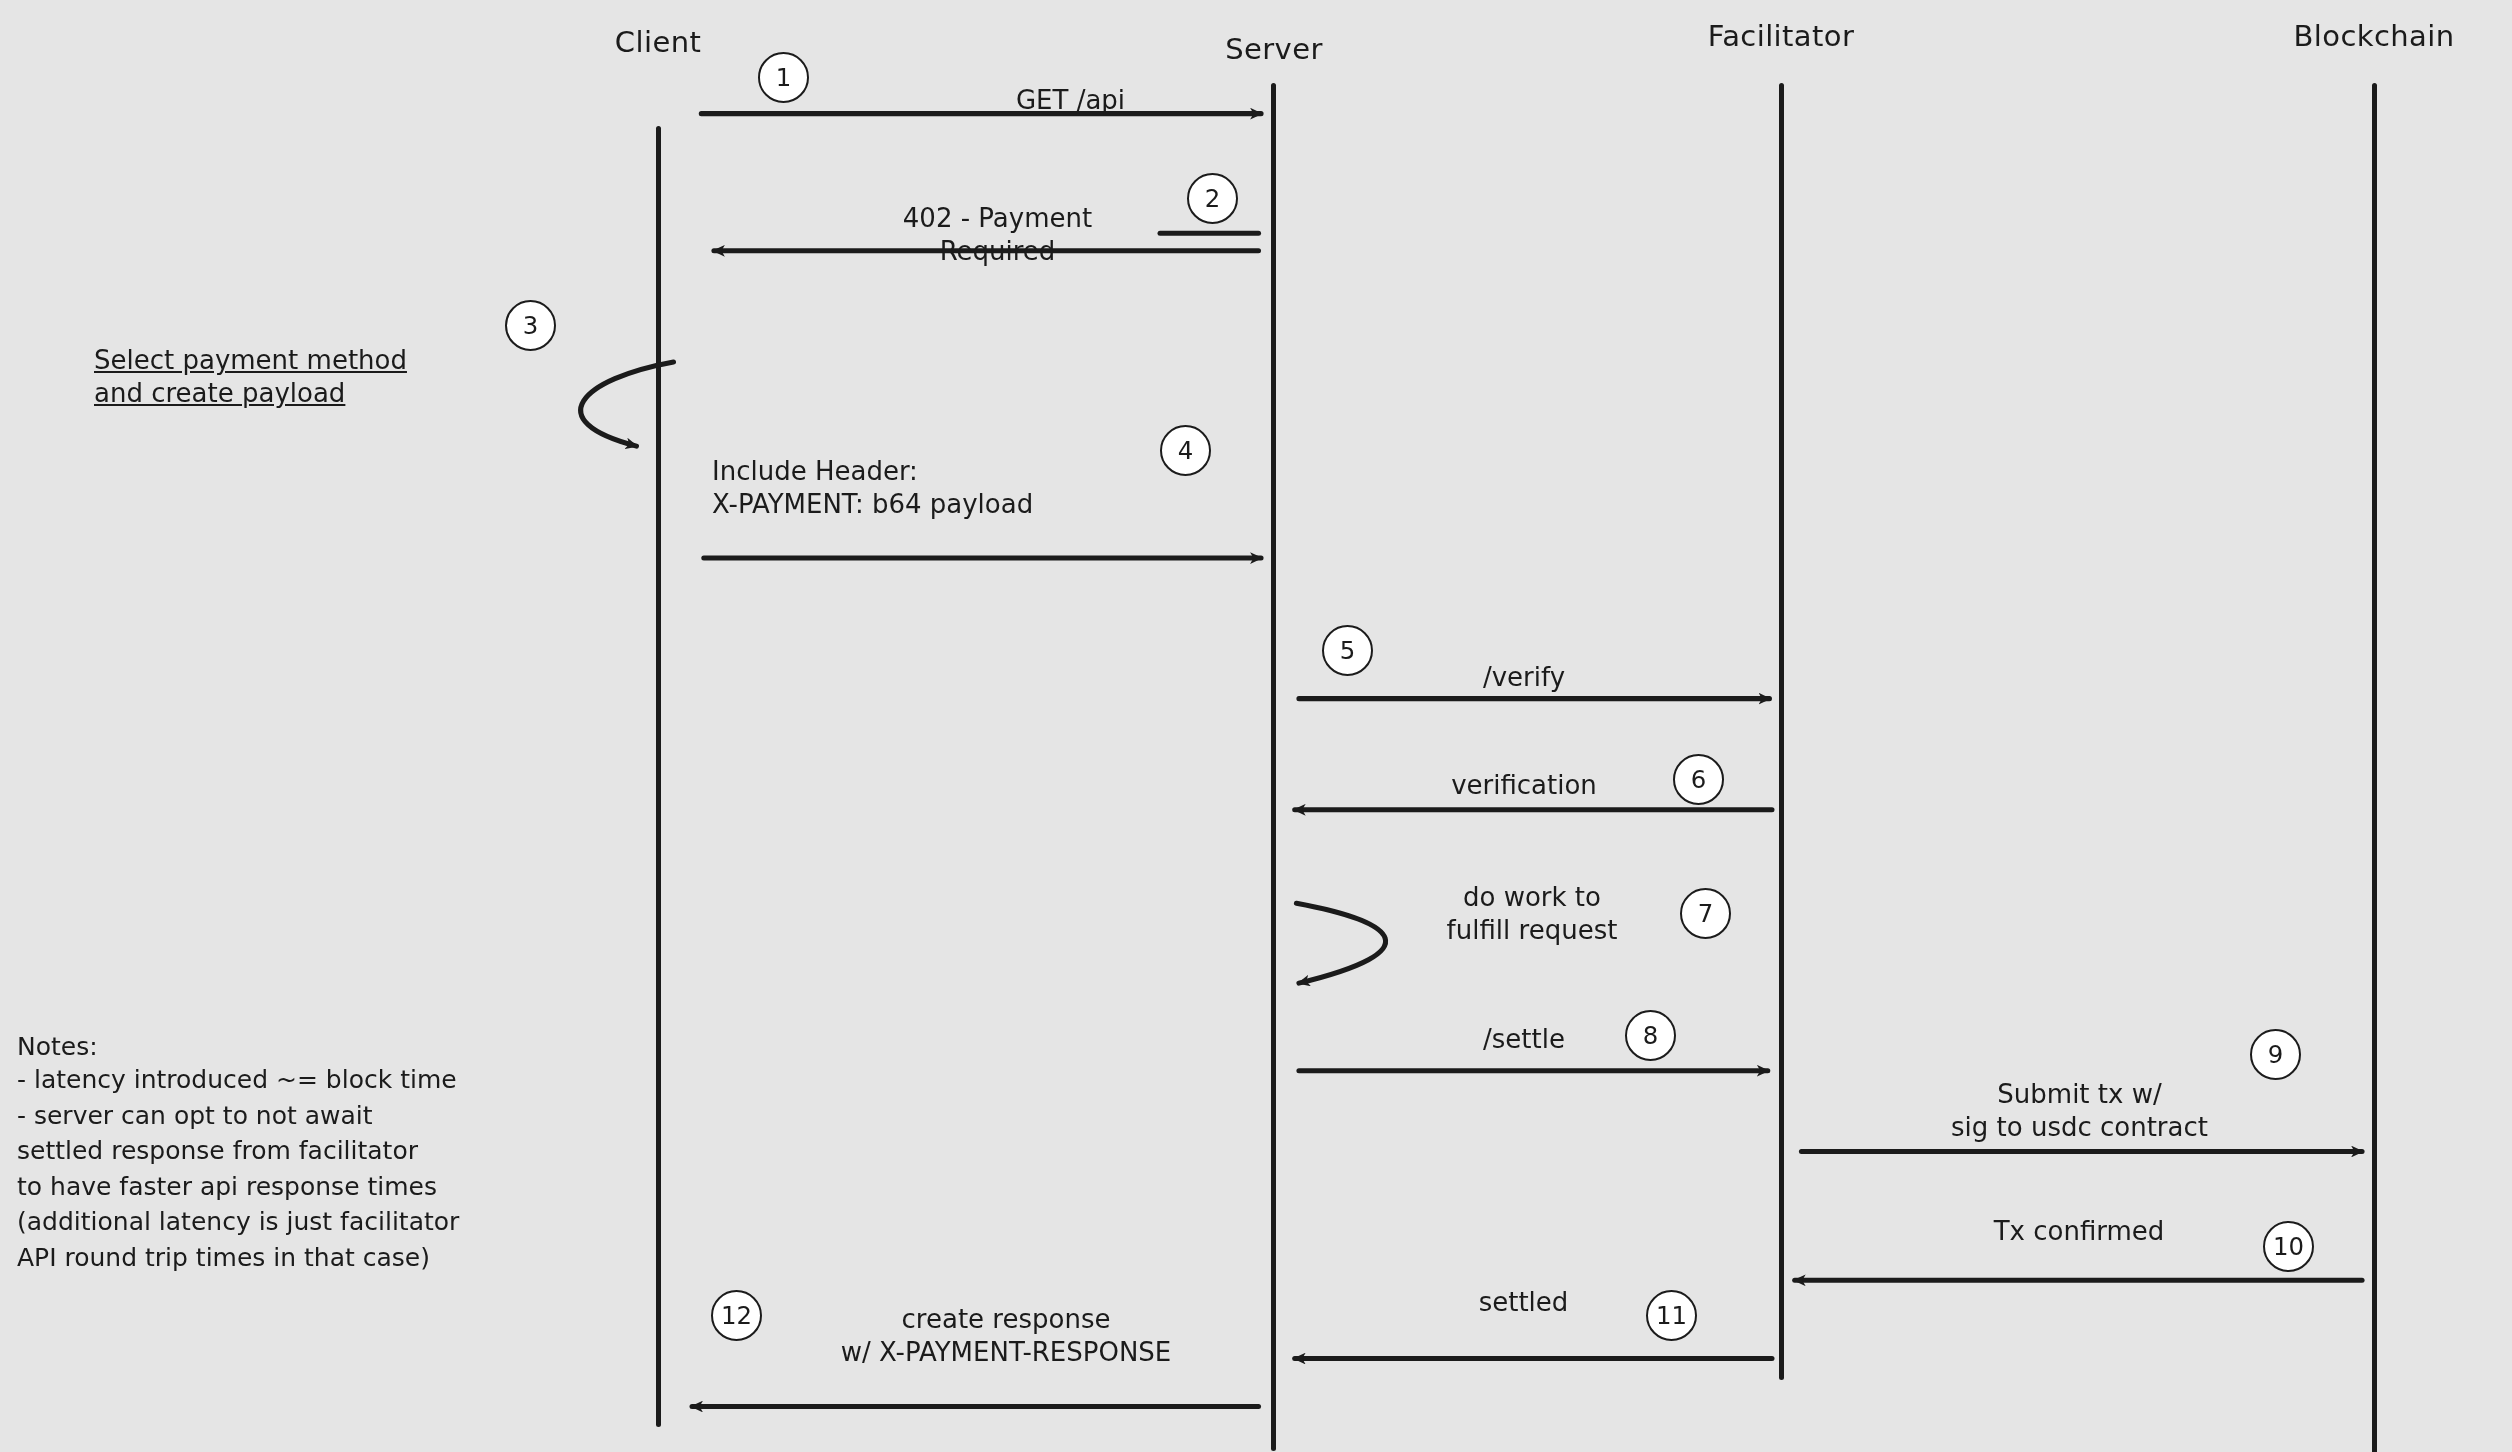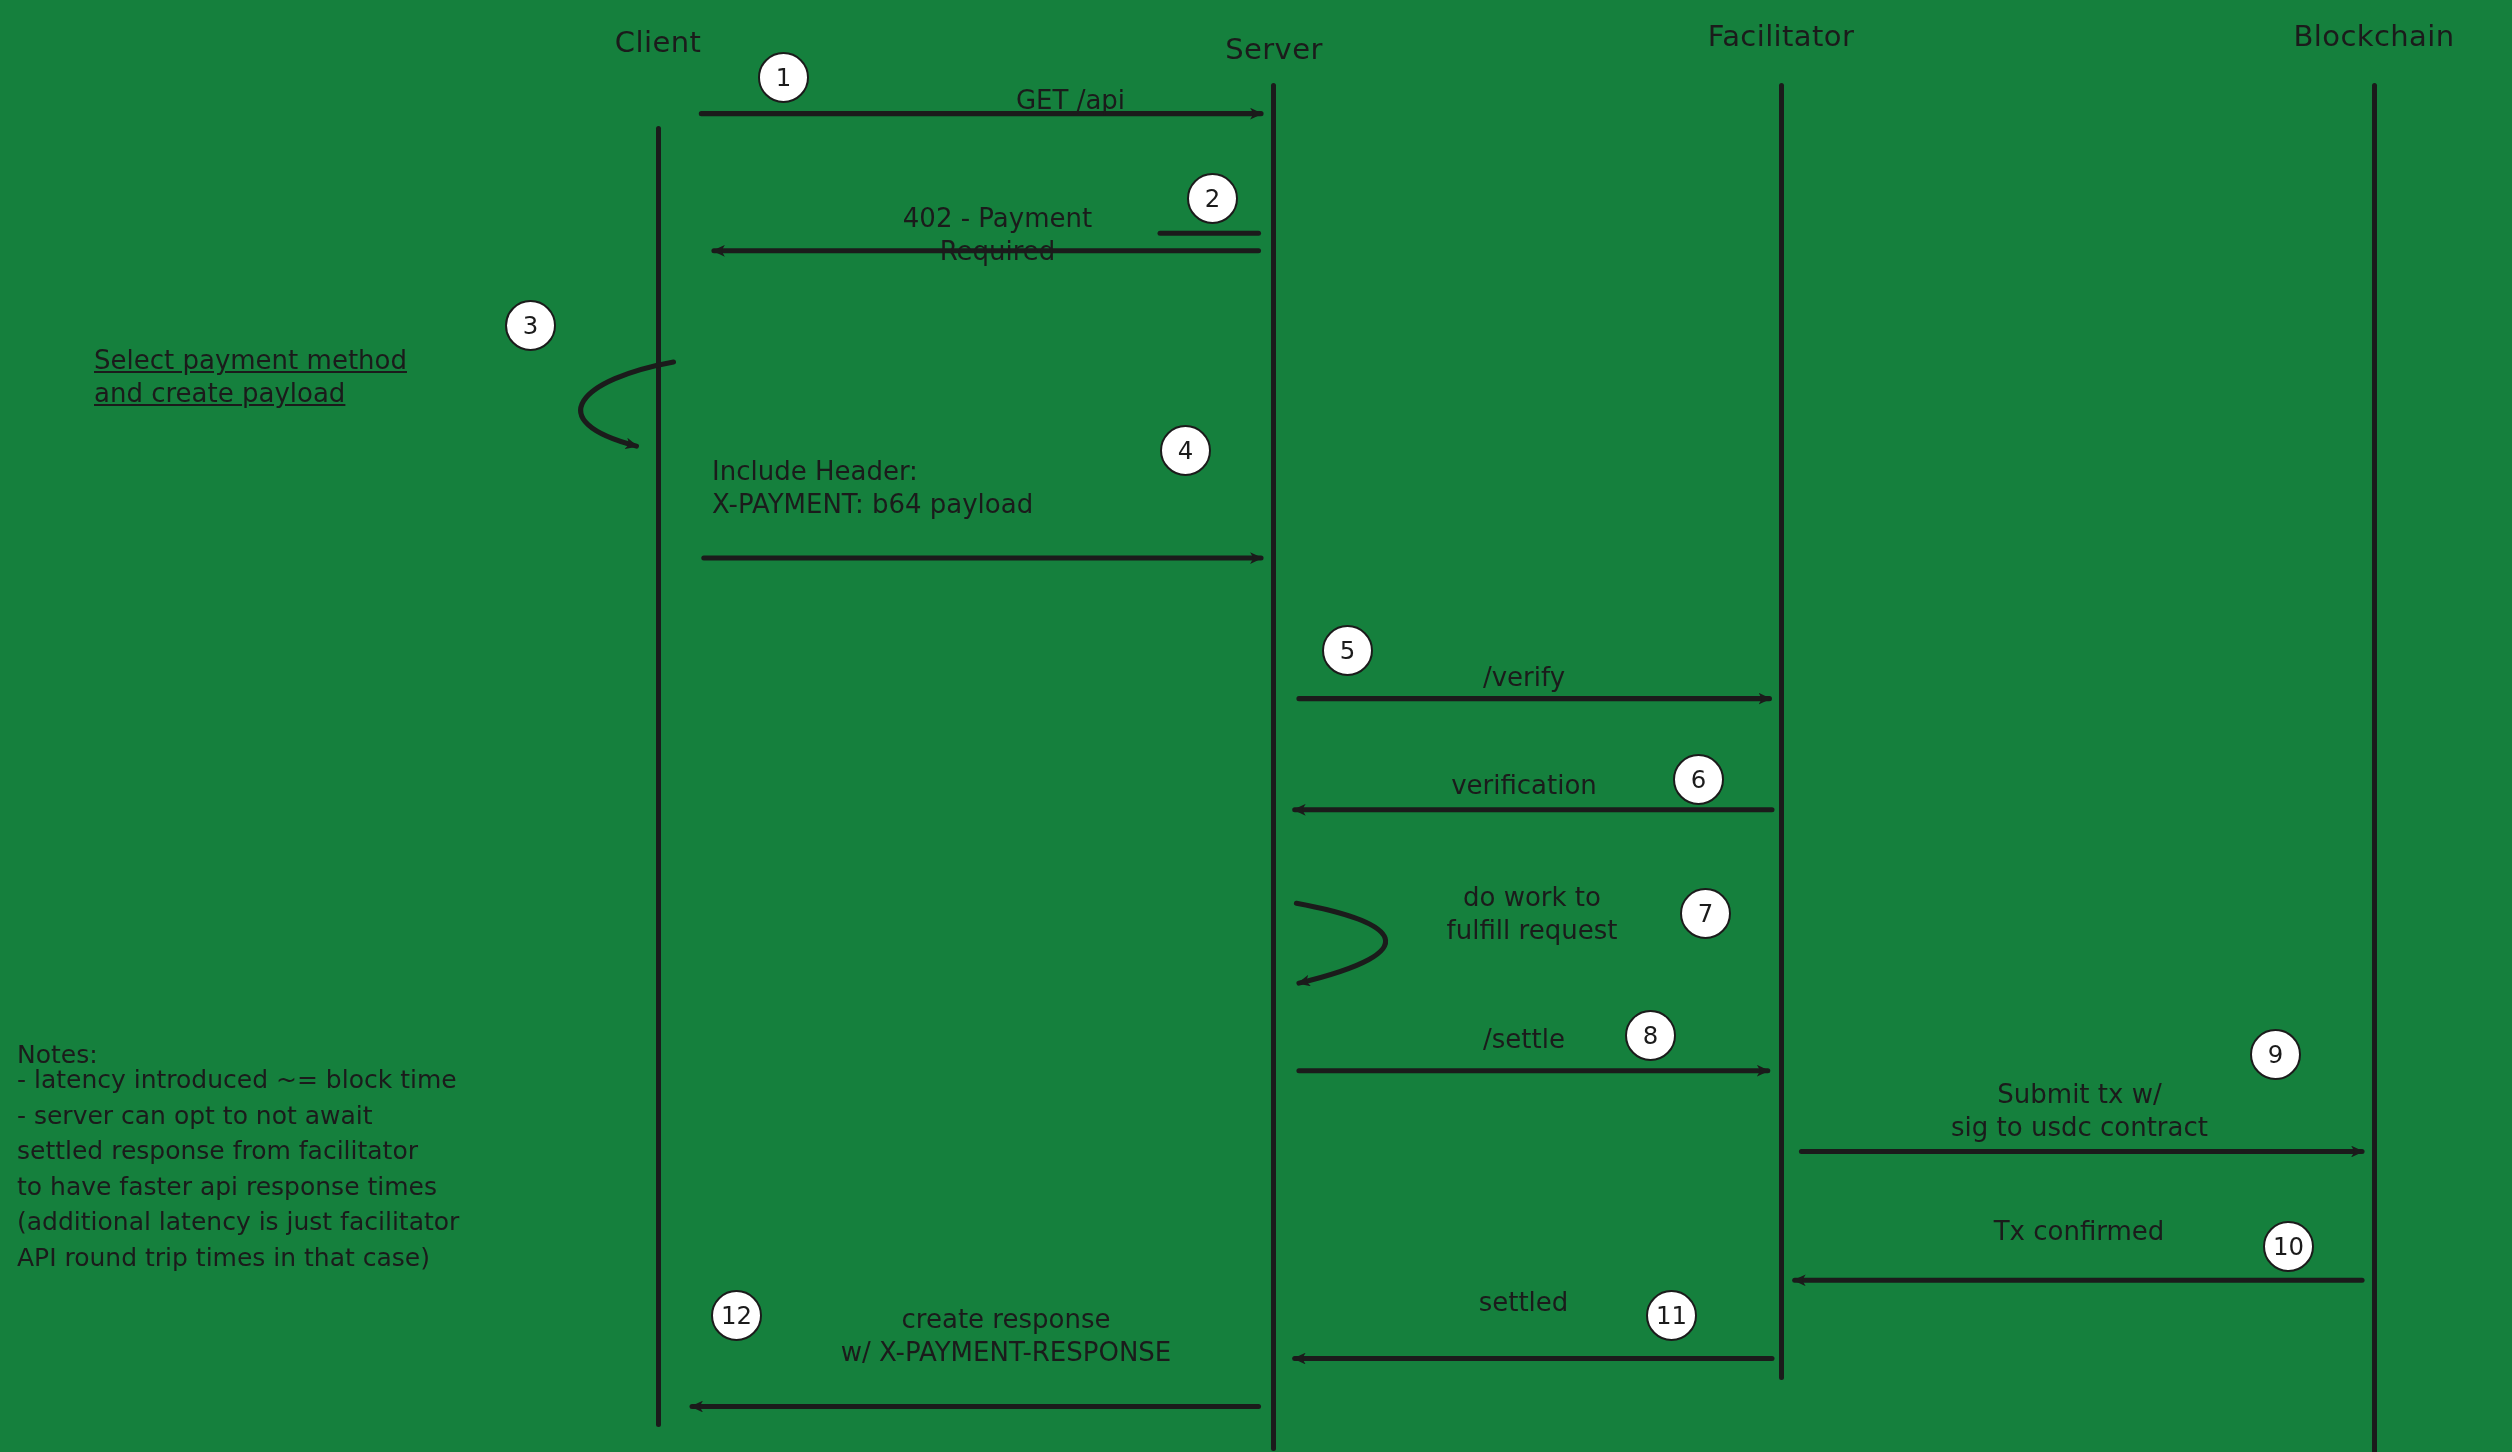--- a/index.html
+++ b/index.html
@@ -7,21 +7,21 @@
     padding: 0;
     background: #ffffff;
   }
   body {
     font-family: "DejaVu Sans", sans-serif;
   }
   #canvas {
     position: relative;
     width: 2512px;
     height: 1452px;
-    background: #15803d;
+    background: #e5e5e5;
     overflow: hidden;
   }
   .lane-label {
     position: absolute;
     font-family: "DejaVu Sans", sans-serif;
     font-size: 29px;
     color: #1b1b1b;
     white-space: nowrap;
     transform: translateX(-50%);
     letter-spacing: 0.4px;
@@ -152,21 +152,21 @@
   <div class="step" style="left:1160px; top:425px;">4</div>
   <div class="step" style="left:1322px; top:625px;">5</div>
   <div class="step" style="left:1673px; top:754px;">6</div>
   <div class="step" style="left:1680px; top:888px;">7</div>
   <div class="step" style="left:1625px; top:1010px;">8</div>
   <div class="step" style="left:2250px; top:1029px;">9</div>
   <div class="step" style="left:2263px; top:1221px;">10</div>
   <div class="step" style="left:1646px; top:1290px;">11</div>
   <div class="step" style="left:711px; top:1290px;">12</div>
 
-  <div class="notes" style="left:17px; top:1029px; width:640px;margin-top:8px;">Notes:</div>
+  <div class="notes" style="left:17px; top:1029px; width:640px;">Notes:</div>
   <div class="notes" style="left:17px; top:1062px; width:640px;">- latency introduced ~= block time
 - server can opt to not await
 settled response from facilitator
 to have faster api response times
 (additional latency is just facilitator
 API round trip times in that case)</div>
 
 </div>
 
 

